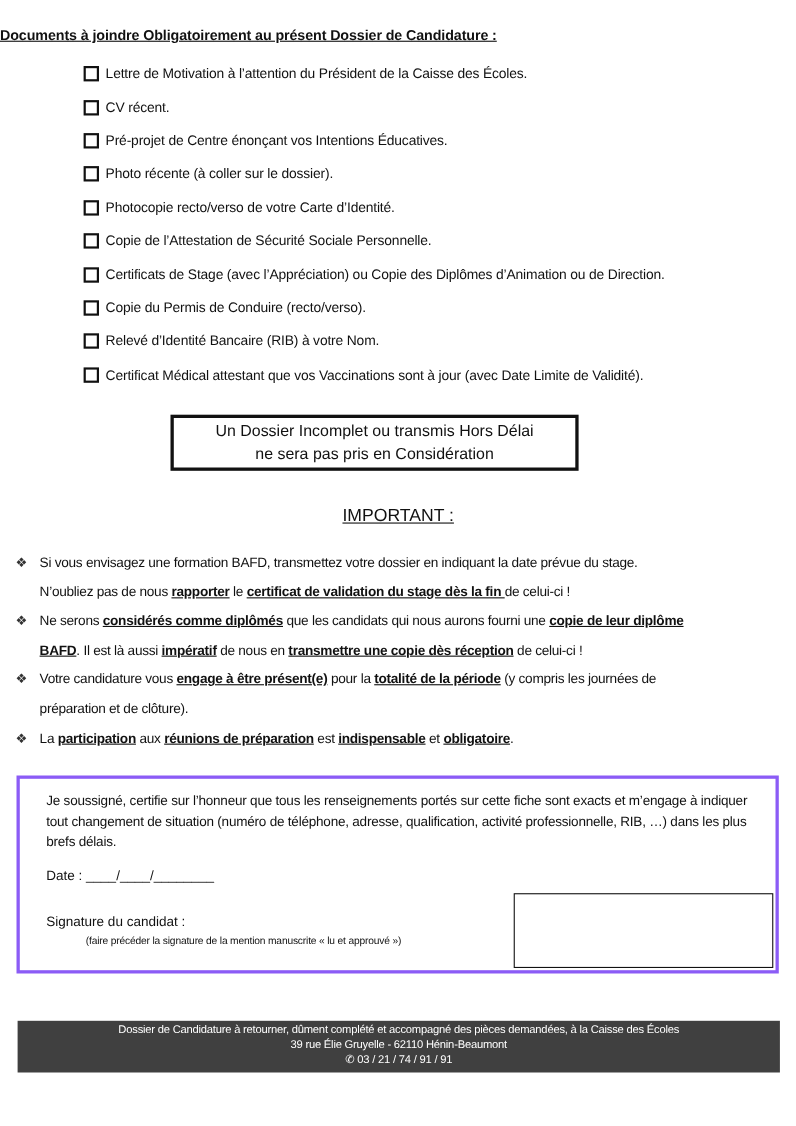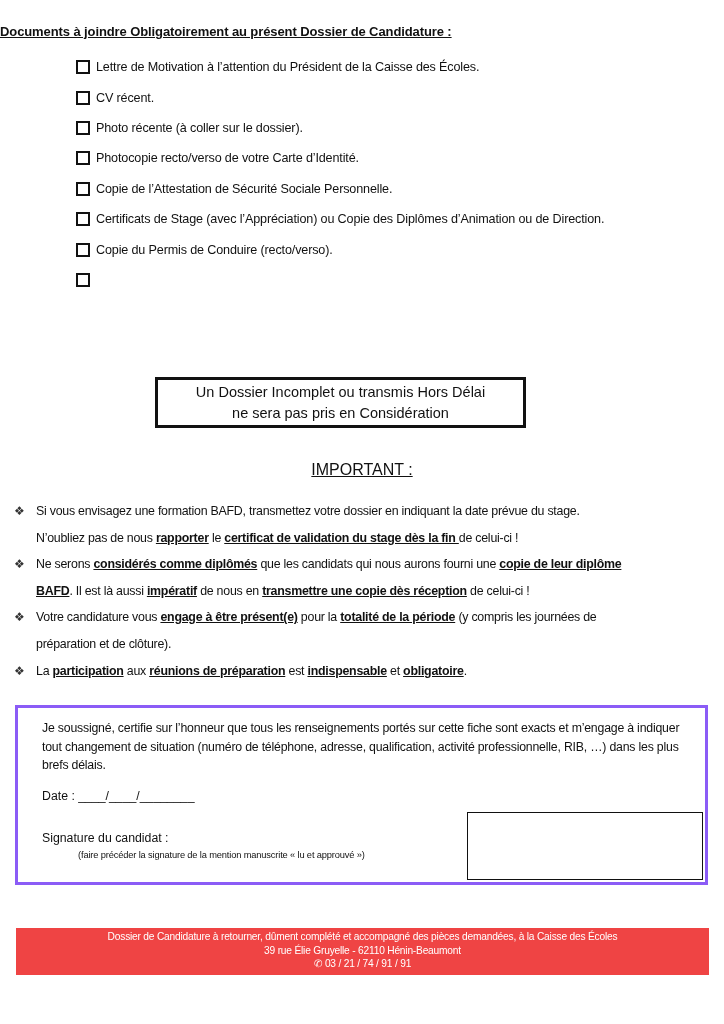--- a/index.html
+++ b/index.html
@@ -40,38 +40,42 @@
   }
   .cert { left: 24px; top: 11px; width: 660px; font-size: 12.3px; line-height: 18.5px; letter-spacing: -0.2px; }
   .date { left: 24px; top: 81px; font-size: 12.3px; }
   .sig-label { left: 24px; top: 123px; font-size: 12.3px; }
   .sig-note { left: 24px; top: 142px; font-size: 9.3px; letter-spacing: -0.15px; padding-left: 36px; }
   .sig-field {
     left: 449px; top: 104px; width: 236px; height: 68px; border: 1.5px solid #111;
     box-sizing: border-box;
   }
   .footer {
-    left: 16px; top: 928px; width: 693px; height: 47px; background: #ef4444; color: #fff;
+    left: 16px; top: 928px; width: 693px; height: 47px; background: #404040; color: #fff;
     text-align: center; font-size: 10.2px; line-height: 13.5px; padding-top: 2px;
     box-sizing: border-box; letter-spacing: -0.2px;
   }
 </style>
 </head>
 <body>
 
 <div class="abs heading">Documents à joindre Obligatoirement au présent Dossier de Candidature :</div>
 
 <ul class="abs checklist">
   <li class="check-item">
       <span class="box"></span>
       <span>Lettre de Motivation à l’attention du Président de la Caisse des Écoles.</span>
     </li>
   <li class="check-item">
       <span class="box"></span>
       <span>CV récent.</span>
+    </li>
+  <li class="check-item">
+      <span class="box"></span>
+      <span>Pré-projet de Centre énonçant vos Intentions Éducatives.</span>
     </li>
   <li class="check-item">
       <span class="box"></span>
       <span>Photo récente (à coller sur le dossier).</span>
     </li>
   <li class="check-item">
       <span class="box"></span>
       <span>Photocopie recto/verso de votre Carte d’Identité.</span>
     </li>
   <li class="check-item">
@@ -81,20 +85,25 @@
   <li class="check-item">
       <span class="box"></span>
       <span>Certificats de Stage (avec l’Appréciation) ou Copie des Diplômes d’Animation ou de Direction.</span>
     </li>
   <li class="check-item">
       <span class="box"></span>
       <span>Copie du Permis de Conduire (recto/verso).</span>
     </li>
   <li class="check-item">
       <span class="box"></span>
+      <span>Relevé d’Identité Bancaire (RIB) à votre Nom.</span>
+    </li>
+  <li class="check-item">
+      <span class="box"></span>
+      <span>Certificat Médical attestant que vos Vaccinations sont à jour (avec Date Limite de Validité).</span>
     </li>
 </ul>
 
 <div class="abs warn-box">
   <div>Un Dossier Incomplet ou transmis Hors Délai</div>
   <div>ne sera pas pris en Considération</div>
 </div>
 
 <div class="abs important">IMPORTANT :</div>
 

